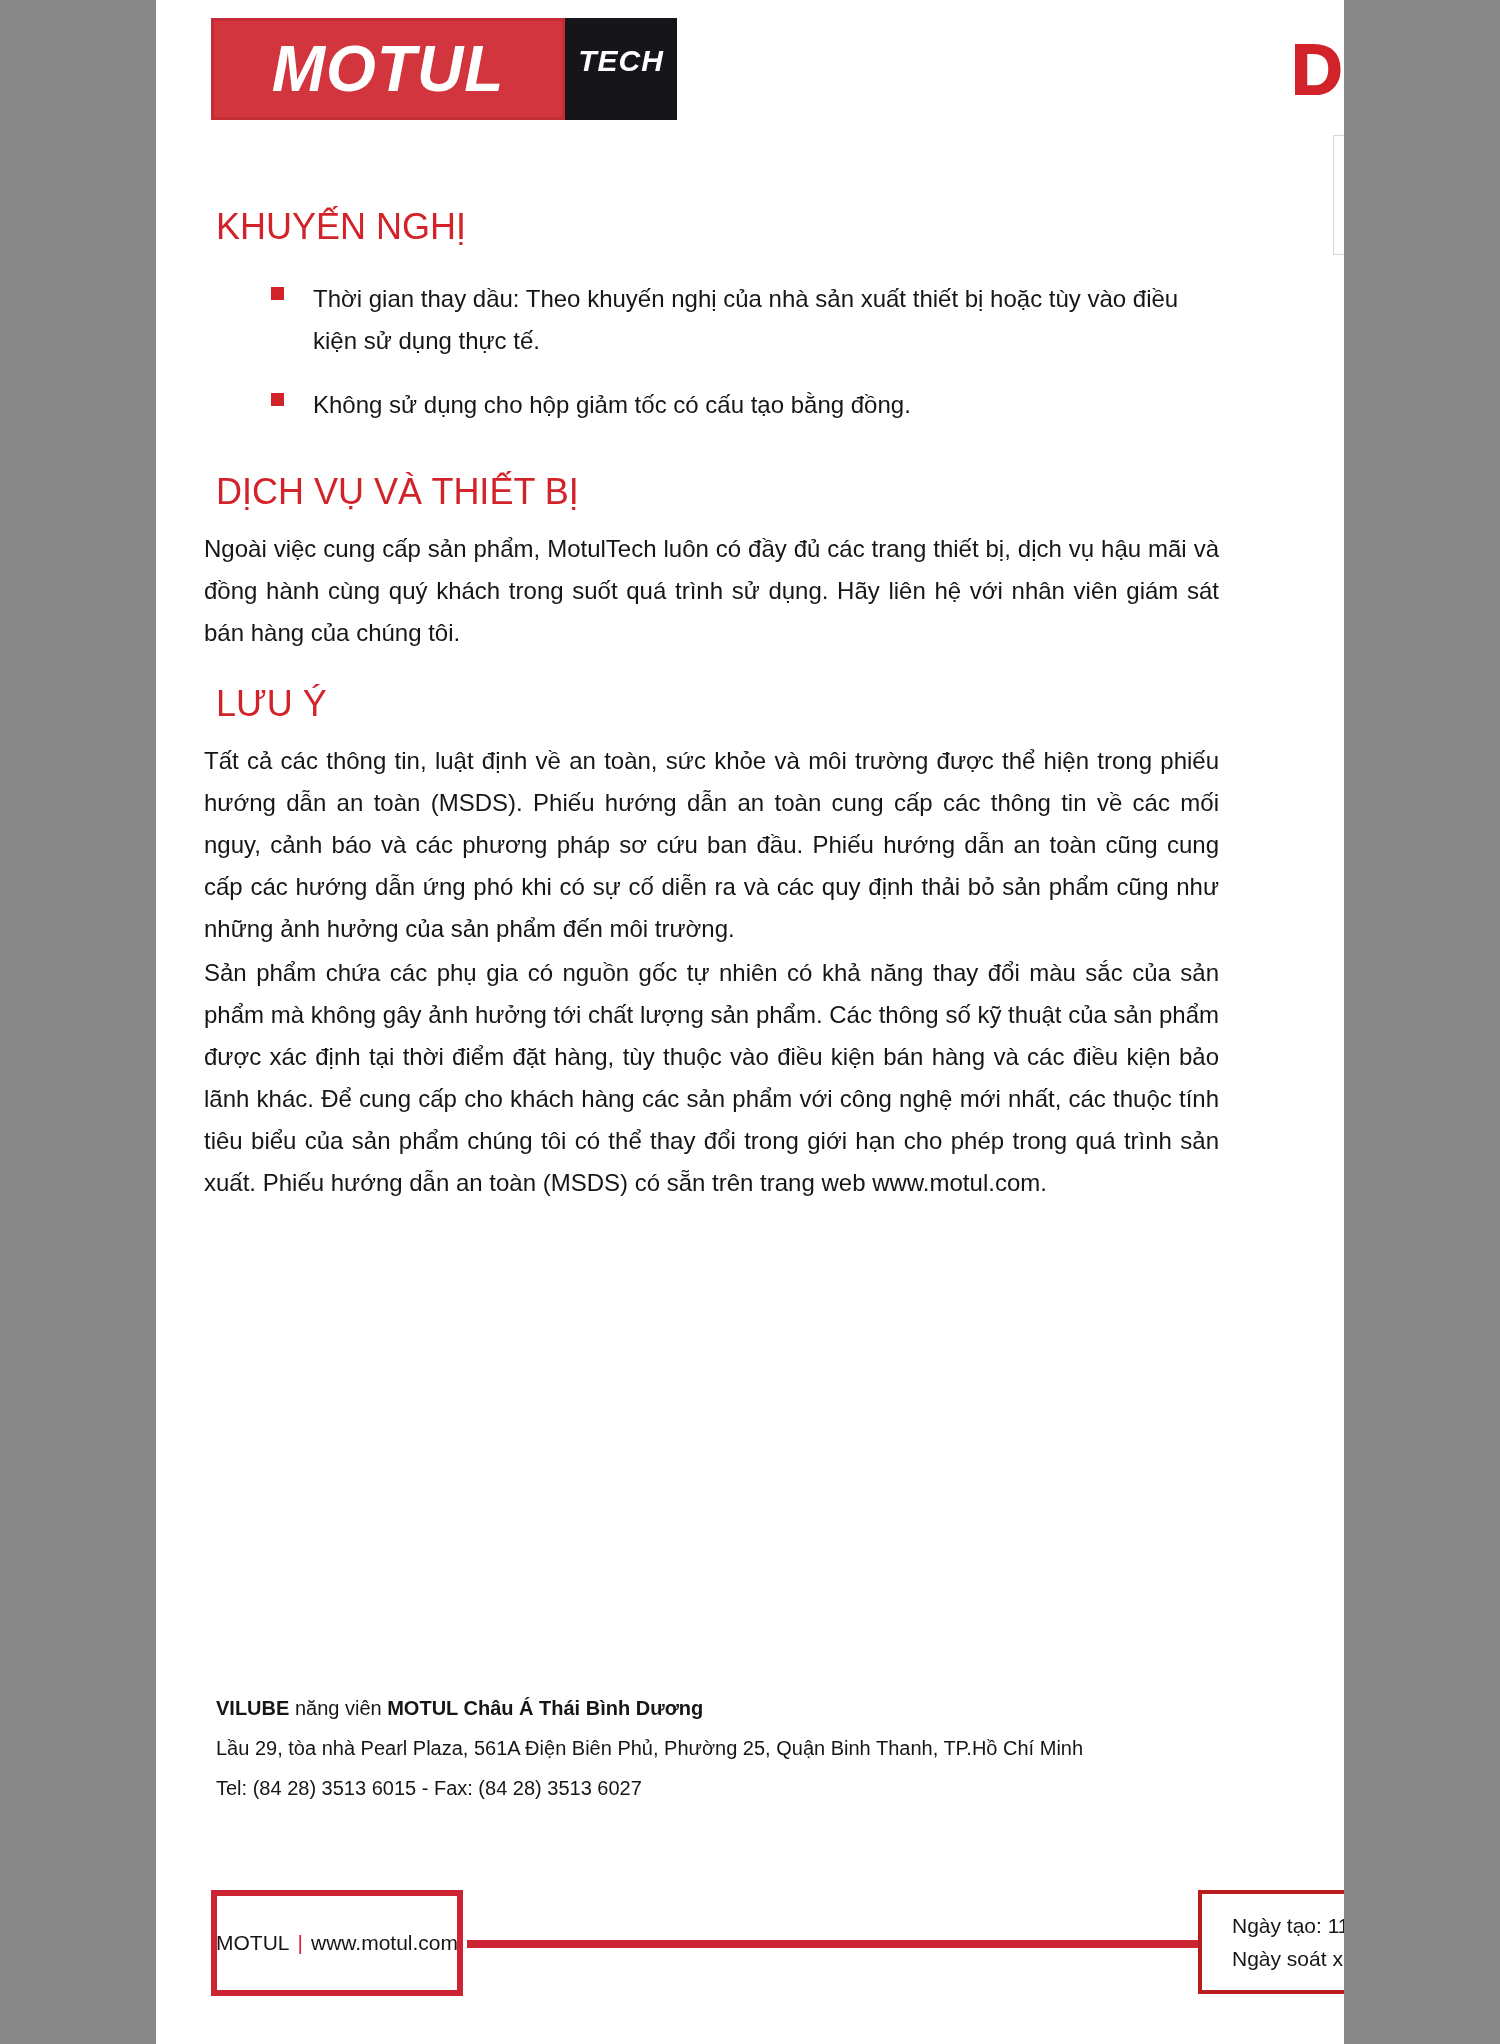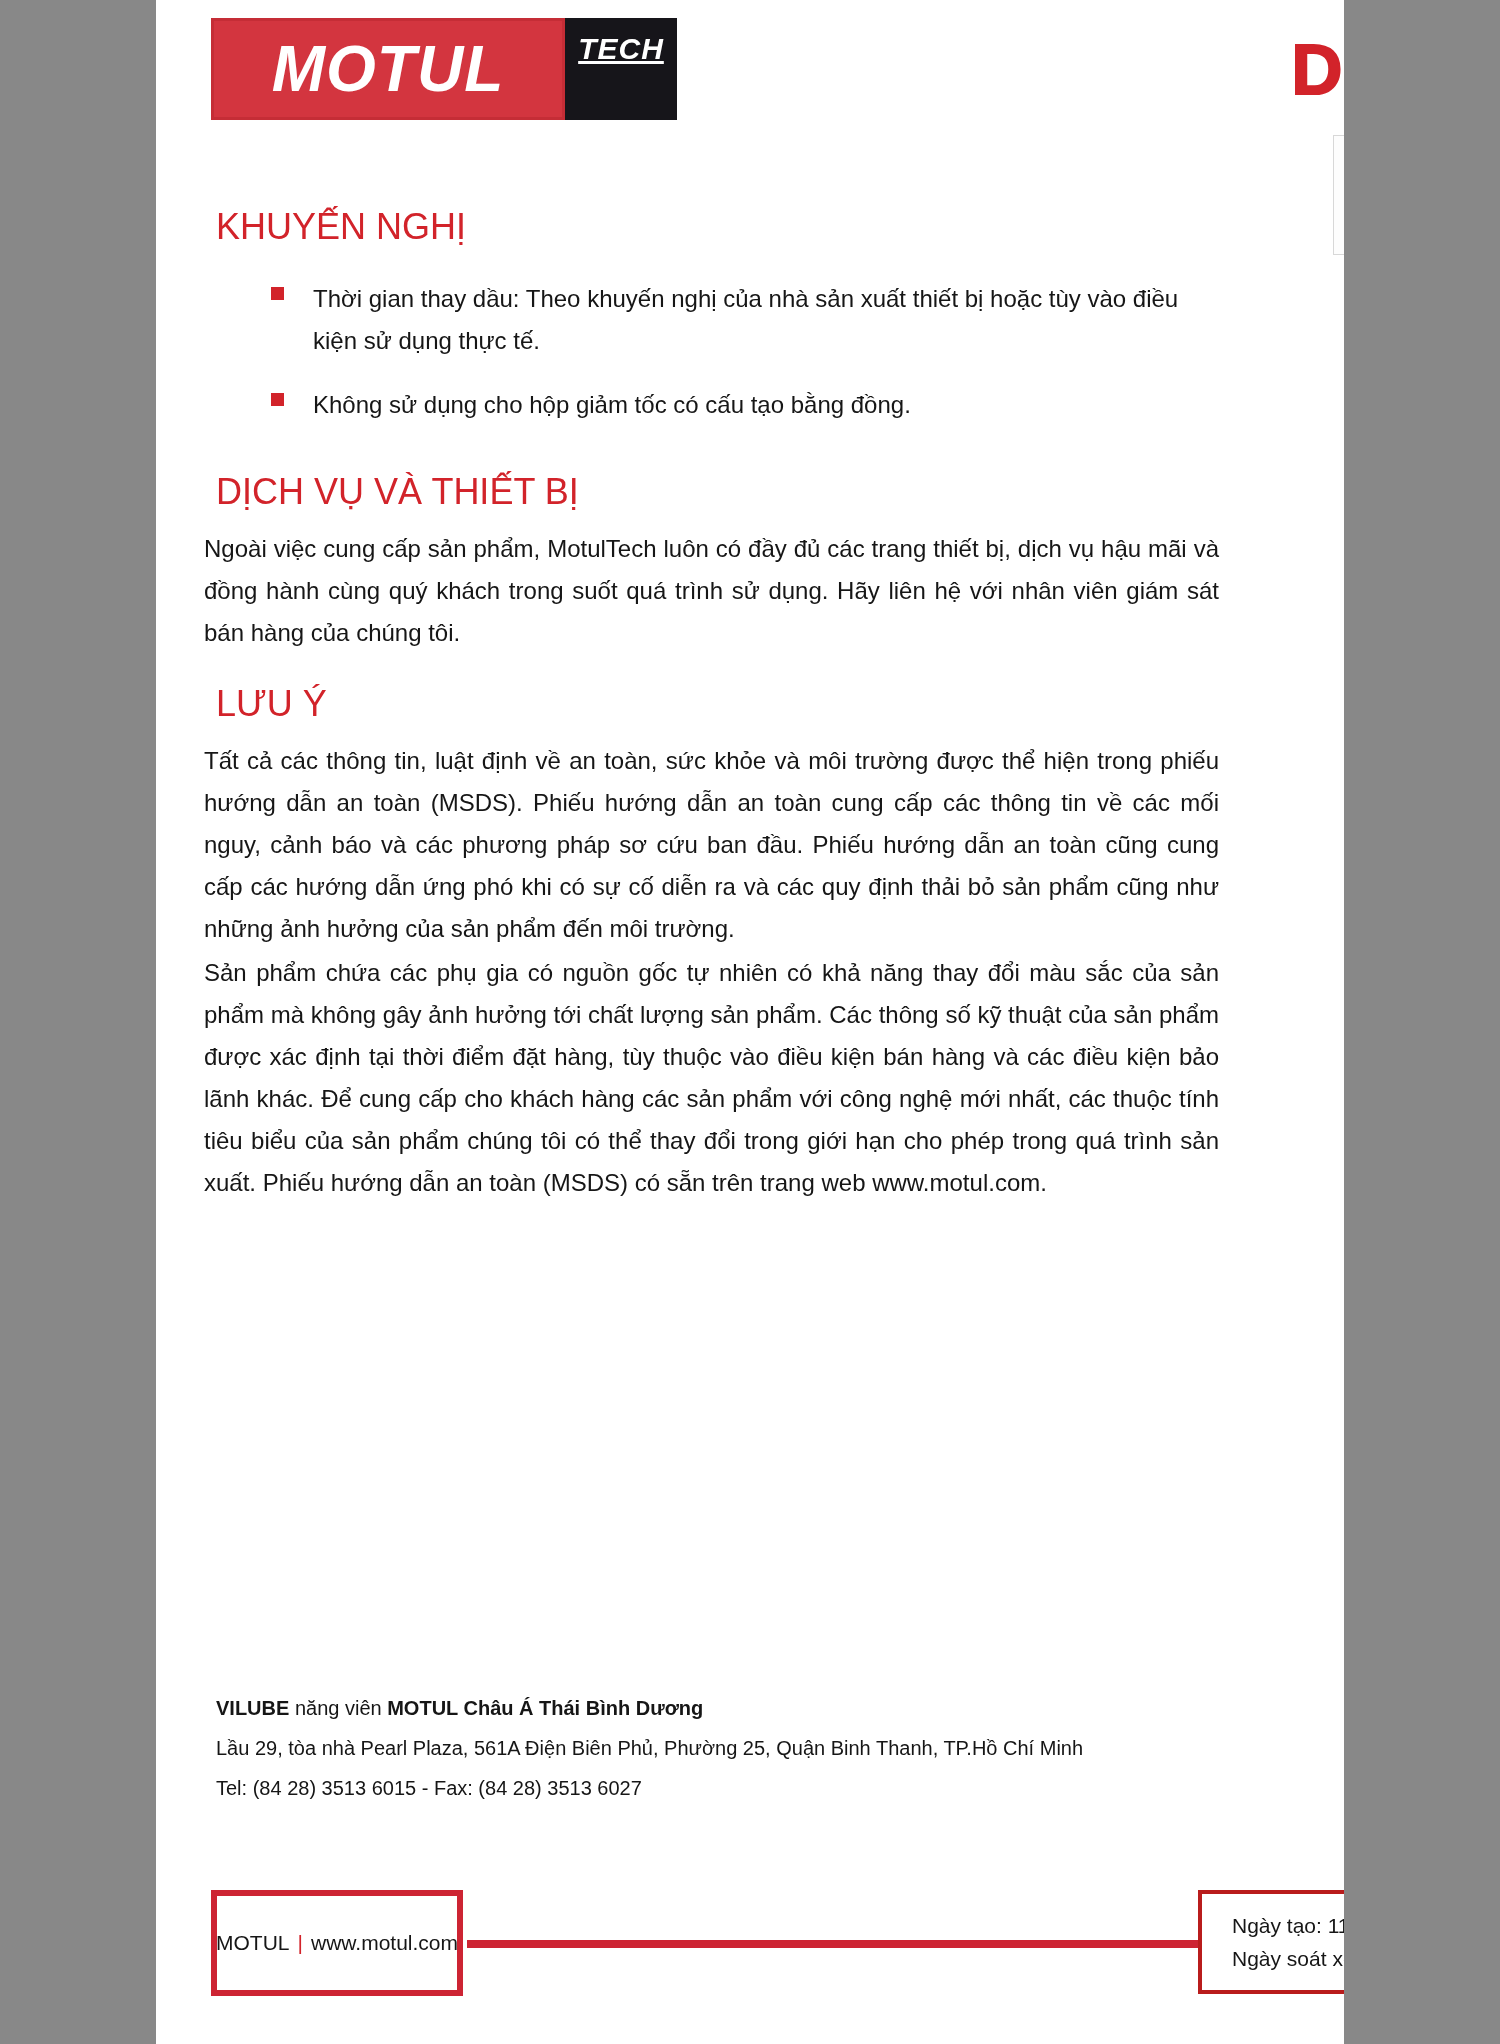--- a/index.html
+++ b/index.html
@@ -22,21 +22,21 @@
   .logo-red span{
     color:#fff;font-weight:bold;font-style:italic;
     font-size:64px;letter-spacing:1px;
   }
   .logo-black{
     width:112px;height:100%;background:#16151a;
     display:flex;align-items:flex-start;justify-content:center;
   }
   .logo-black span{
     color:#fff;font-weight:bold;font-style:italic;
-    font-size:30px;margin-top:14px;letter-spacing:1px;text-decoration:underline;
+    font-size:30px;margin-top:26px;letter-spacing:1px;
   }
   
   .data-word{
     position:absolute;left:1028px;top:34px;width:302px;
     text-align:right;
     font-size:71px;font-weight:bold;line-height:1;
     color:#d2232a;letter-spacing:2px;
     -webkit-text-stroke:2px #d2232a;
   }
   .sheet-word{

